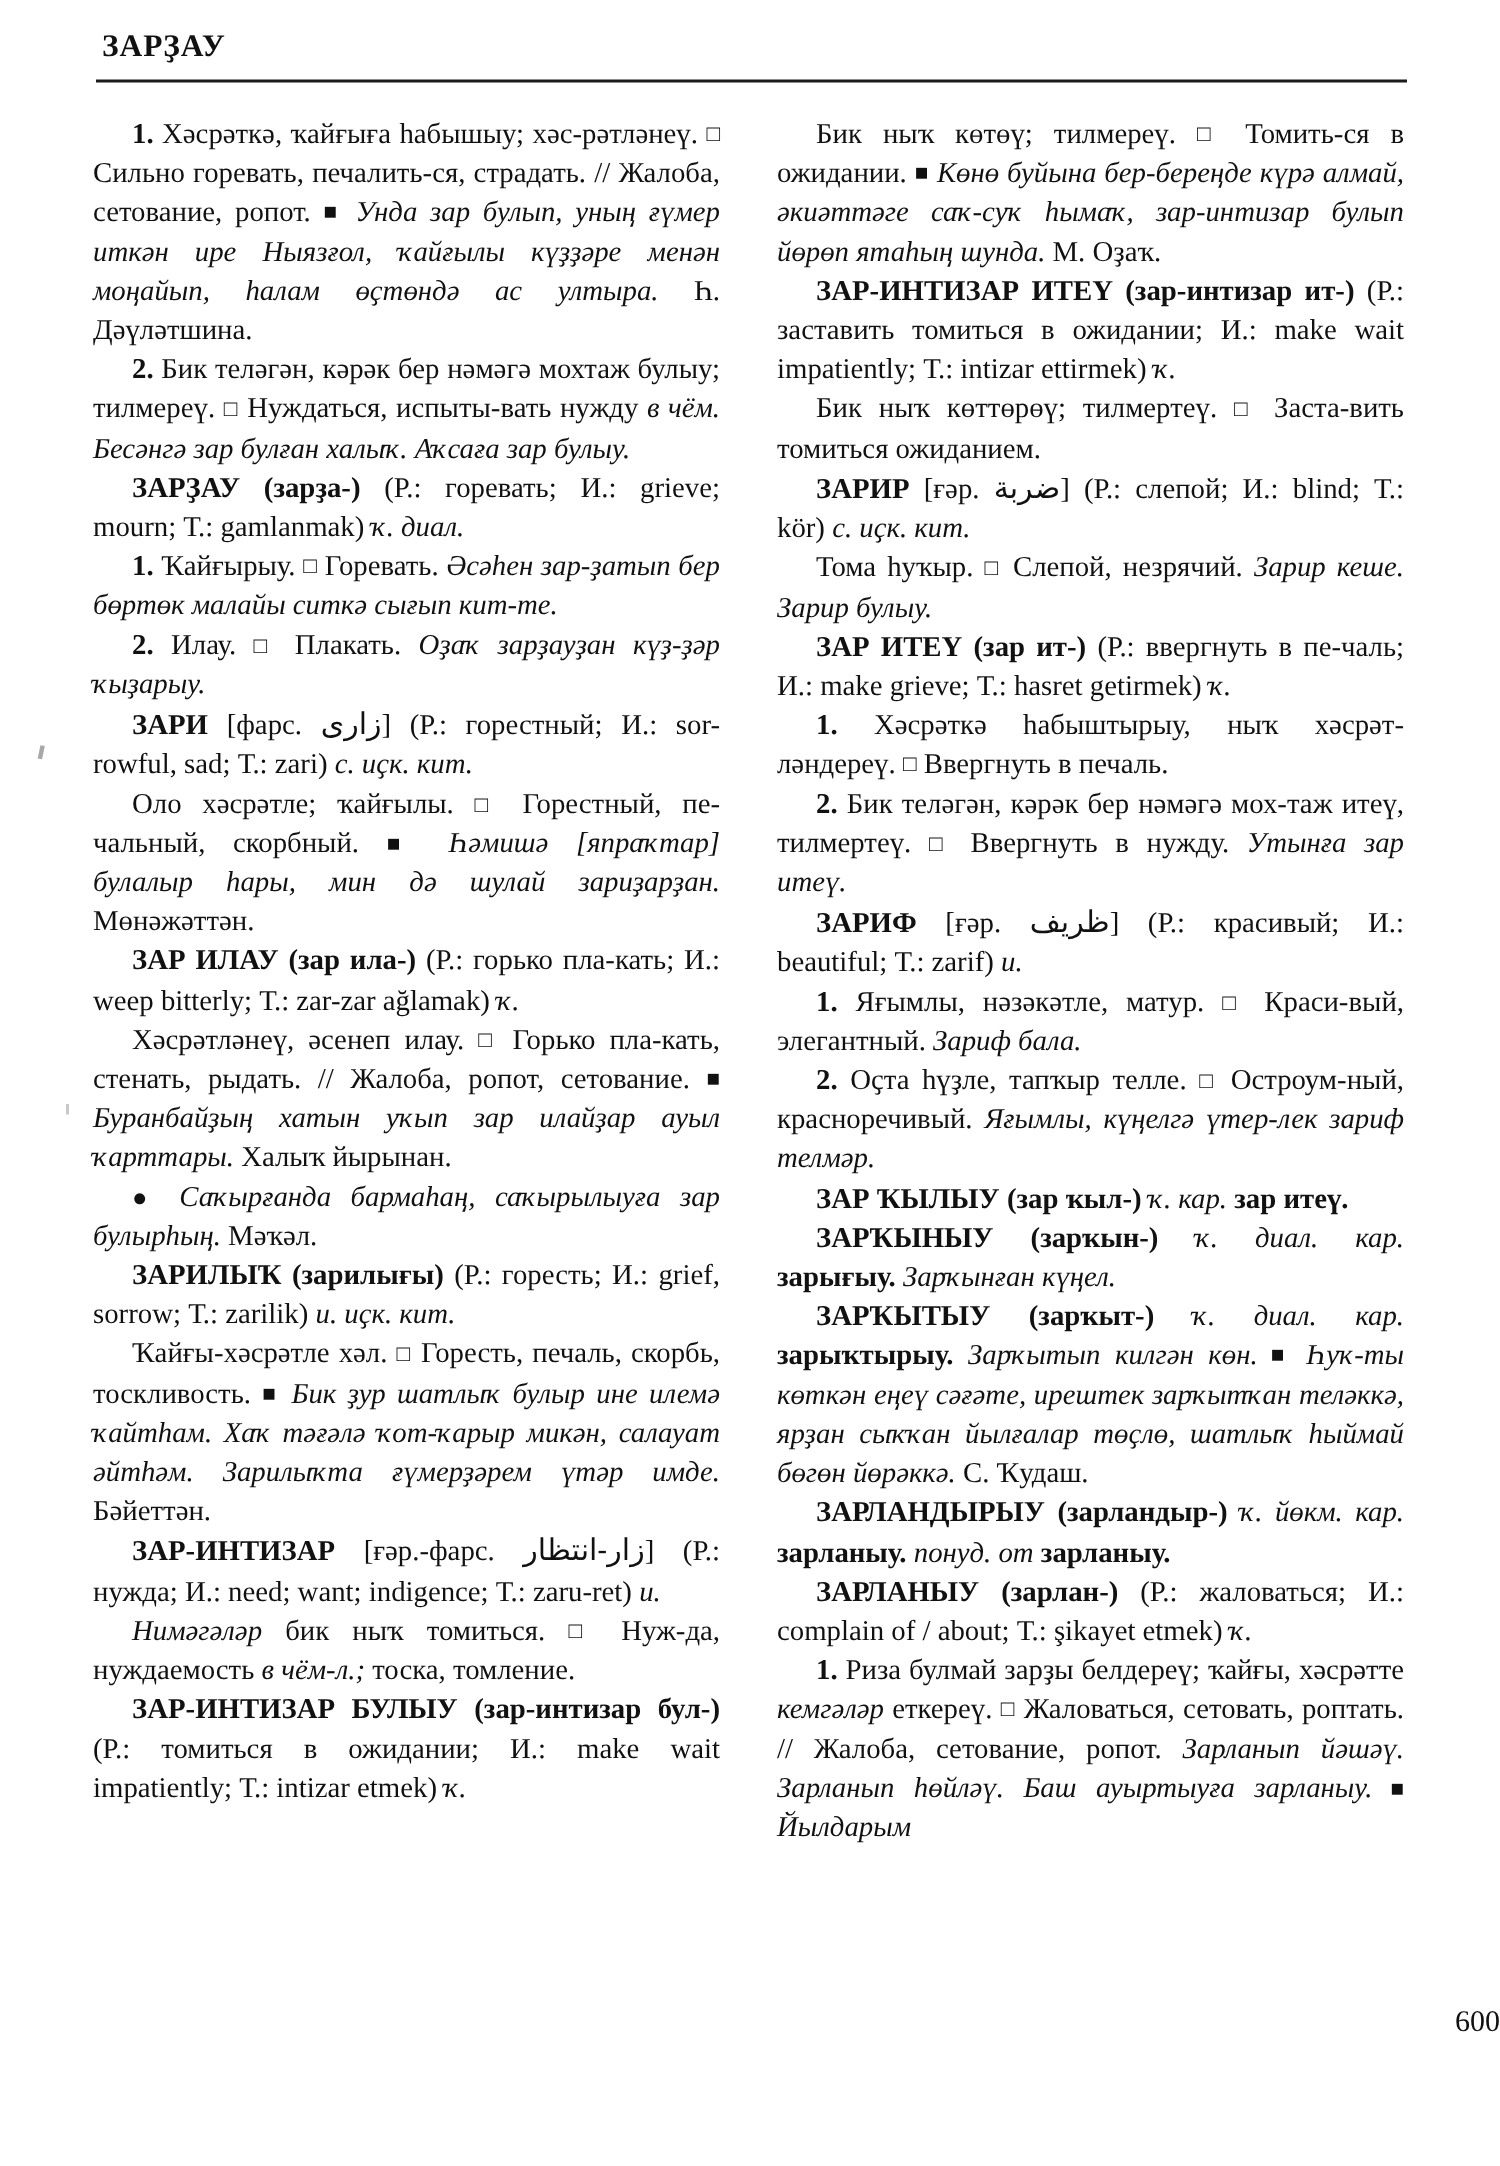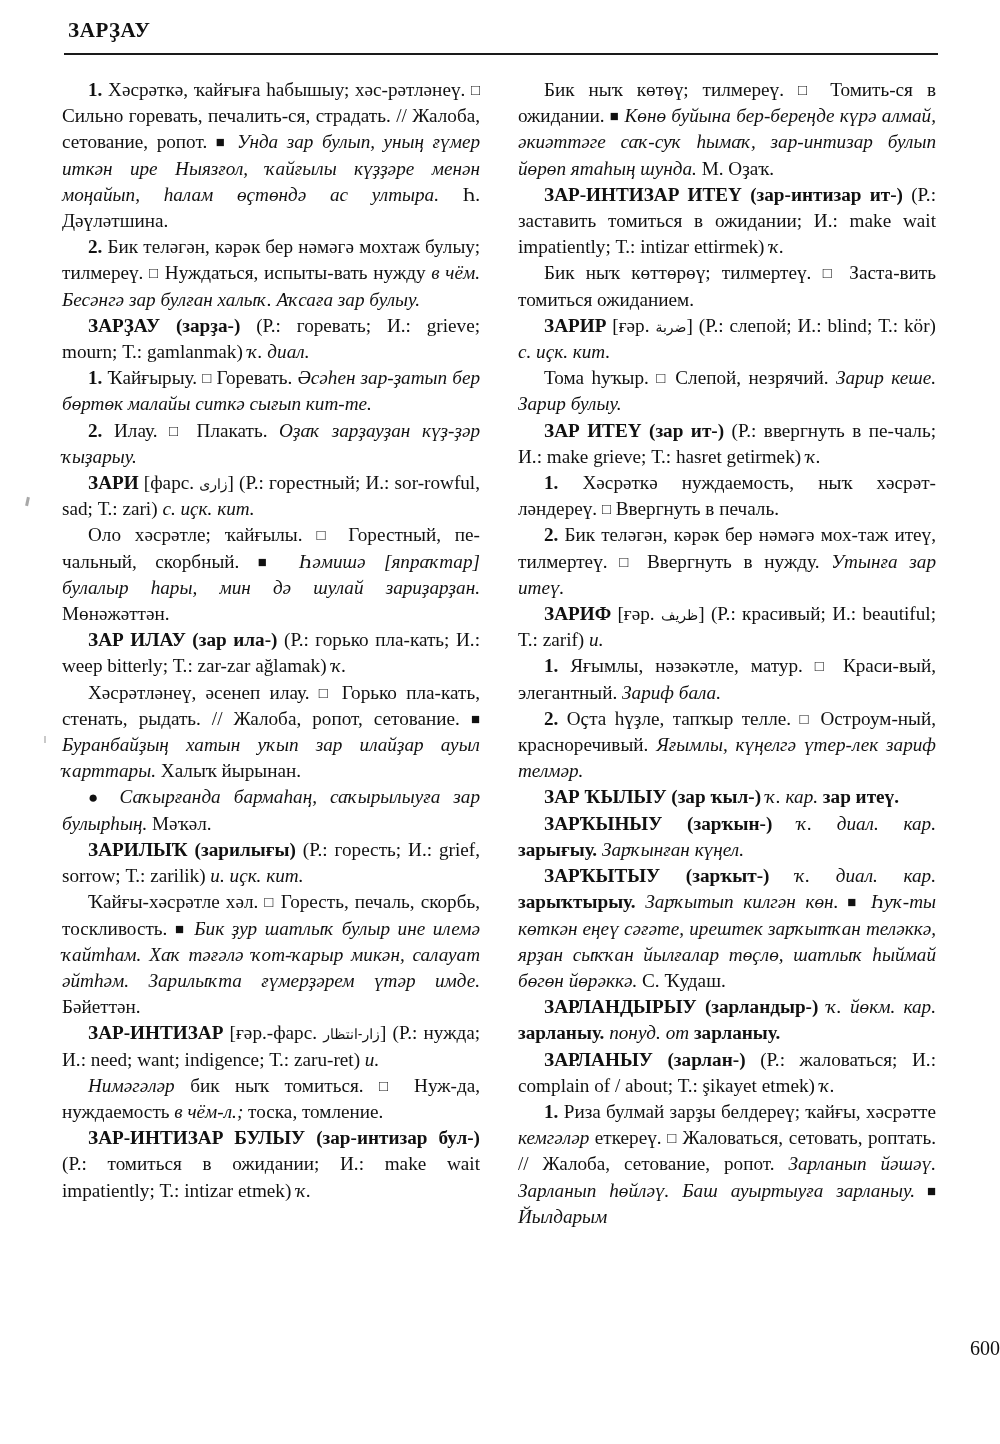--- a/index.html
+++ b/index.html
@@ -57,21 +57,21 @@
   }
   
   .hw {            
     font-weight: bold;
   }
   .it {            
     font-style: italic;
   }
   .ar {            
     font-family: Liberation Sans, sans-serif;
-    font-size: 14px;
+    font-size: 20px;
     direction: rtl;
     unicode-bidi: isolate;
   }
   .sq {            
     font-size: 15px;
     line-height: 1;
     position: relative;
     top: -1px;
   }
   .fsq {           
@@ -140,21 +140,21 @@
         <p><span class="it">Нимәгәләр</span><span> бик ныҡ томиться. </span><span class="sq">□</span><span> Нуж-да, нуждаемость </span><span class="it">в чём-л.;</span><span> тоска, томление.</span></p>
         <p><span class="hw">ЗАР-ИНТИЗАР БУЛЫУ (зар-интизар бул-)</span><span> (Р.: томиться в ожидании; И.: make wait impatiently; Т.: intizar etmek) </span><span class="it">ҡ.</span></p>
       </div>
     <div class="col" id="col-right">
         <p><span>Бик ныҡ көтөү; тилмереү. </span><span class="sq">□</span><span> Томить-ся в ожидании. </span><span class="fsq">■</span><span class="it"> Көнө буйына бер-береңде күрә алмай, әкиәттәге саҡ-суҡ һымаҡ, зар-интизар булып йөрөп ятаһың шунда.</span><span> М. Оҙаҡ.</span></p>
         <p><span class="hw">ЗАР-ИНТИЗАР ИТЕҮ (зар-интизар ит-)</span><span> (Р.: заставить томиться в ожидании; И.: make wait impatiently; Т.: intizar ettirmek) </span><span class="it">ҡ.</span></p>
         <p><span>Бик ныҡ көттөрөү; тилмертеү. </span><span class="sq">□</span><span> Заста-вить томиться ожиданием.</span></p>
         <p><span class="hw">ЗАРИР</span><span> [ғәр. </span><span class="ar">ضربة</span><span>] (Р.: слепой; И.: blind; Т.: kör) </span><span class="it">с. иҫк. кит.</span></p>
         <p><span>Тома һуҡыр. </span><span class="sq">□</span><span> Слепой, незрячий. </span><span class="it">Зарир кеше. Зарир булыу.</span></p>
         <p><span class="hw">ЗАР ИТЕҮ (зар ит-)</span><span> (Р.: ввергнуть в пе-чаль; И.: make grieve; Т.: hasret getirmek) </span><span class="it">ҡ.</span></p>
-        <p><span class="hw">1.</span><span> Хәсрәткә нуждаемость, ныҡ хәсрәт-ләндереү. </span><span class="sq">□</span><span> Ввергнуть в печаль.</span></p>
+        <p><span class="hw">1.</span><span> Хәсрәткә һабыштырыу, ныҡ хәсрәт-ләндереү. </span><span class="sq">□</span><span> Ввергнуть в печаль.</span></p>
         <p><span class="hw">2.</span><span> Бик теләгән, кәрәк бер нәмәгә мох-таж итеү, тилмертеү. </span><span class="sq">□</span><span> Ввергнуть в нужду. </span><span class="it">Утынға зар итеү.</span></p>
         <p><span class="hw">ЗАРИФ</span><span> [ғәр. </span><span class="ar">ظريف</span><span>] (Р.: красивый; И.: beautiful; Т.: zarif) </span><span class="it">и.</span></p>
         <p><span class="hw">1.</span><span> Яғымлы, нәзәкәтле, матур. </span><span class="sq">□</span><span> Краси-вый, элегантный. </span><span class="it">Зариф бала.</span></p>
         <p><span class="hw">2.</span><span> Оҫта һүҙле, тапҡыр телле. </span><span class="sq">□</span><span> Остроум-ный, красноречивый. </span><span class="it">Яғымлы, күңелгә үтер-лек зариф телмәр.</span></p>
         <p><span class="hw">ЗАР ҠЫЛЫУ (зар ҡыл-)</span><span class="it"> ҡ. кар. </span><span class="hw">зар итеү.</span></p>
         <p><span class="hw">ЗАРҠЫНЫУ (зарҡын-)</span><span class="it"> ҡ. диал. кар. </span><span class="hw">зарығыу.</span><span class="it"> Зарҡынған күңел.</span></p>
         <p><span class="hw">ЗАРҠЫТЫУ (зарҡыт-)</span><span class="it"> ҡ. диал. кар. </span><span class="hw">зарыҡтырыу.</span><span class="it"> Зарҡытып килгән көн.</span><span class="fsq"> ■</span><span class="it"> Һуҡ-ты көткән еңеү сәғәте, ирештек зарҡытҡан теләккә, ярҙан сыҡҡан йылғалар төҫлө, шатлыҡ һыймай бөгөн йөрәккә.</span><span> С. Ҡудаш.</span></p>
         <p><span class="hw">ЗАРЛАНДЫРЫУ (зарландыр-)</span><span class="it"> ҡ. йөкм. кар. </span><span class="hw">зарланыу.</span><span class="it"> понуд. от </span><span class="hw">зарланыу.</span></p>
         <p><span class="hw">ЗАРЛАНЫУ (зарлан-)</span><span> (Р.: жаловаться; И.: complain of / about; Т.: şikayet etmek) </span><span class="it">ҡ.</span></p>
         <p><span class="hw">1.</span><span> Риза булмай зарҙы белдереү; ҡайғы, хәсрәтте </span><span class="it">кемгәләр</span><span> еткереү. </span><span class="sq">□</span><span> Жаловаться, сетовать, роптать. // Жалоба, сетование, ропот. </span><span class="it">Зарланып йәшәү. Зарланып һөйләү. Баш ауыртыуға зарланыу.</span><span class="fsq"> ■</span><span class="it"> Йылдарым</span></p>

